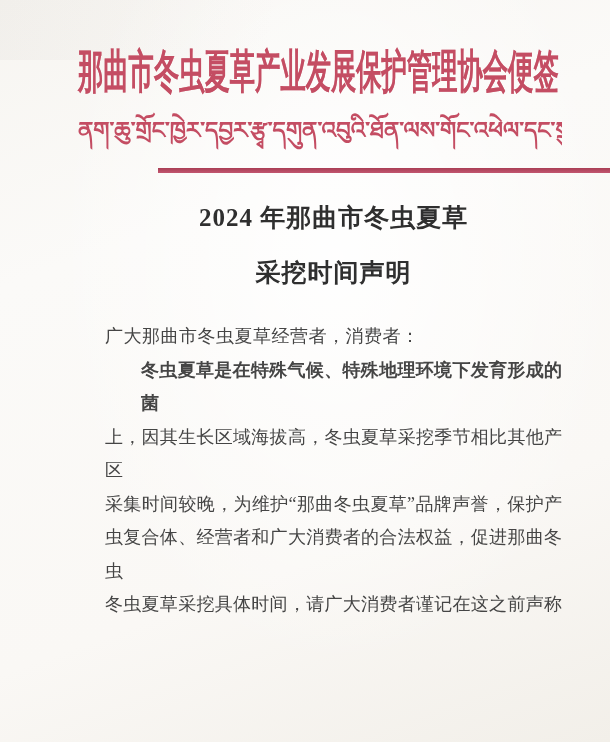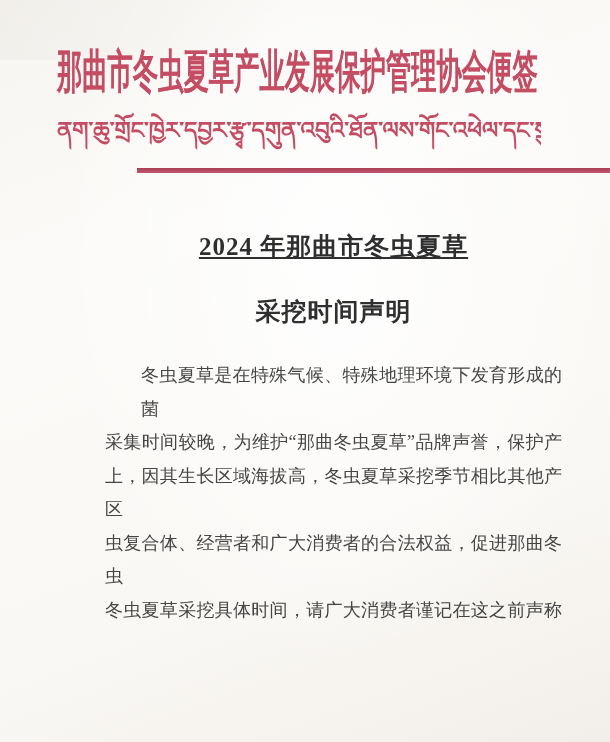--- a/index.html
+++ b/index.html
@@ -26,21 +26,21 @@
   .sheet::before {
     content: "";
     position: absolute;
     left: 0; top: 0;
     width: 610px; height: 60px;
     background: linear-gradient(100deg, rgba(190,185,180,0.10) 0%, rgba(255,255,255,0) 45%);
     pointer-events: none;
   }
 
   .letterhead {
-    padding: 49px 0 0 57px;
+    padding: 49px 0 0 78px;
   }
   .org-cn {
     font-size: 46px;
     line-height: 46px;
     font-weight: bold;
     color: #c44d63;
     white-space: nowrap;
     letter-spacing: 0;
     transform: scaleX(0.55);
     transform-origin: 0 0;
@@ -68,63 +68,65 @@
     padding: 0 48px 0 105px;
   }
   .title {
     font-weight: bold;
     color: #2f2f2f;
     font-size: 25px;
     line-height: 30px;
     text-align: center;
     letter-spacing: 1px;
   }
-  .title-1 { margin-top: 59px; text-decoration: underline; }
-  .title-2 { margin-top: 35px; }
+  .title-1 { margin-top: 30px; }
+  .title-2 { margin-top: 25px; }
 
   .bodytext {
     margin-top: 32px;
     font-size: 18px;
     color: #454545;
   }
   .salutation {
     line-height: 33.5px;
     text-align: left;
     letter-spacing: 0.5px;
   }
   .pline {
     line-height: 33.5px;
     text-align: justify;
     text-align-last: justify;
   }
   .pline.indent {
     padding-left: 36px;
+    font-weight: bold;
   }
 </style>
 </head>
 <body>
 
 <div class="sheet">
 
   <div class="letterhead">
     <div class="org-cn">那曲市冬虫夏草产业发展保护管理协会便签</div>
     <div class="org-bo">ནག་ཆུ་གྲོང་ཁྱེར་དབྱར་རྩྭ་དགུན་འབུའི་ཐོན་ལས་གོང་འཕེལ་དང་སྲུང་སྐྱོབ་དོ་དམ་མཐུན་ཚོགས་ཀྱི་འཕྲིན་ཤོག</div>
     <div class="rule"></div>
   </div>
 
   <div class="content">
 
     <div class="title title-1">2024 年那曲市冬虫夏草</div>
     <div class="title title-2">采挖时间声明</div>
 
     <div class="bodytext">
+      <div class="salutation">广大那曲市冬虫夏草经营者，消费者：</div>
 
       <div class="pline indent">冬虫夏草是在特殊气候、特殊地理环境下发育形成的菌</div>
+      <div class="pline">上，因其生长区域海拔高，冬虫夏草采挖季节相比其他产区</div>
       <div class="pline">采集时间较晚，为维护“那曲冬虫夏草”品牌声誉，保护产</div>
-      <div class="pline">上，因其生长区域海拔高，冬虫夏草采挖季节相比其他产区</div>
       <div class="pline">虫复合体、经营者和广大消费者的合法权益，促进那曲冬虫</div>
       <div class="pline">冬虫夏草采挖具体时间，请广大消费者谨记在这之前声称</div>
 
     </div>
 
   </div>
 
 </div>
 
 </body></html>

